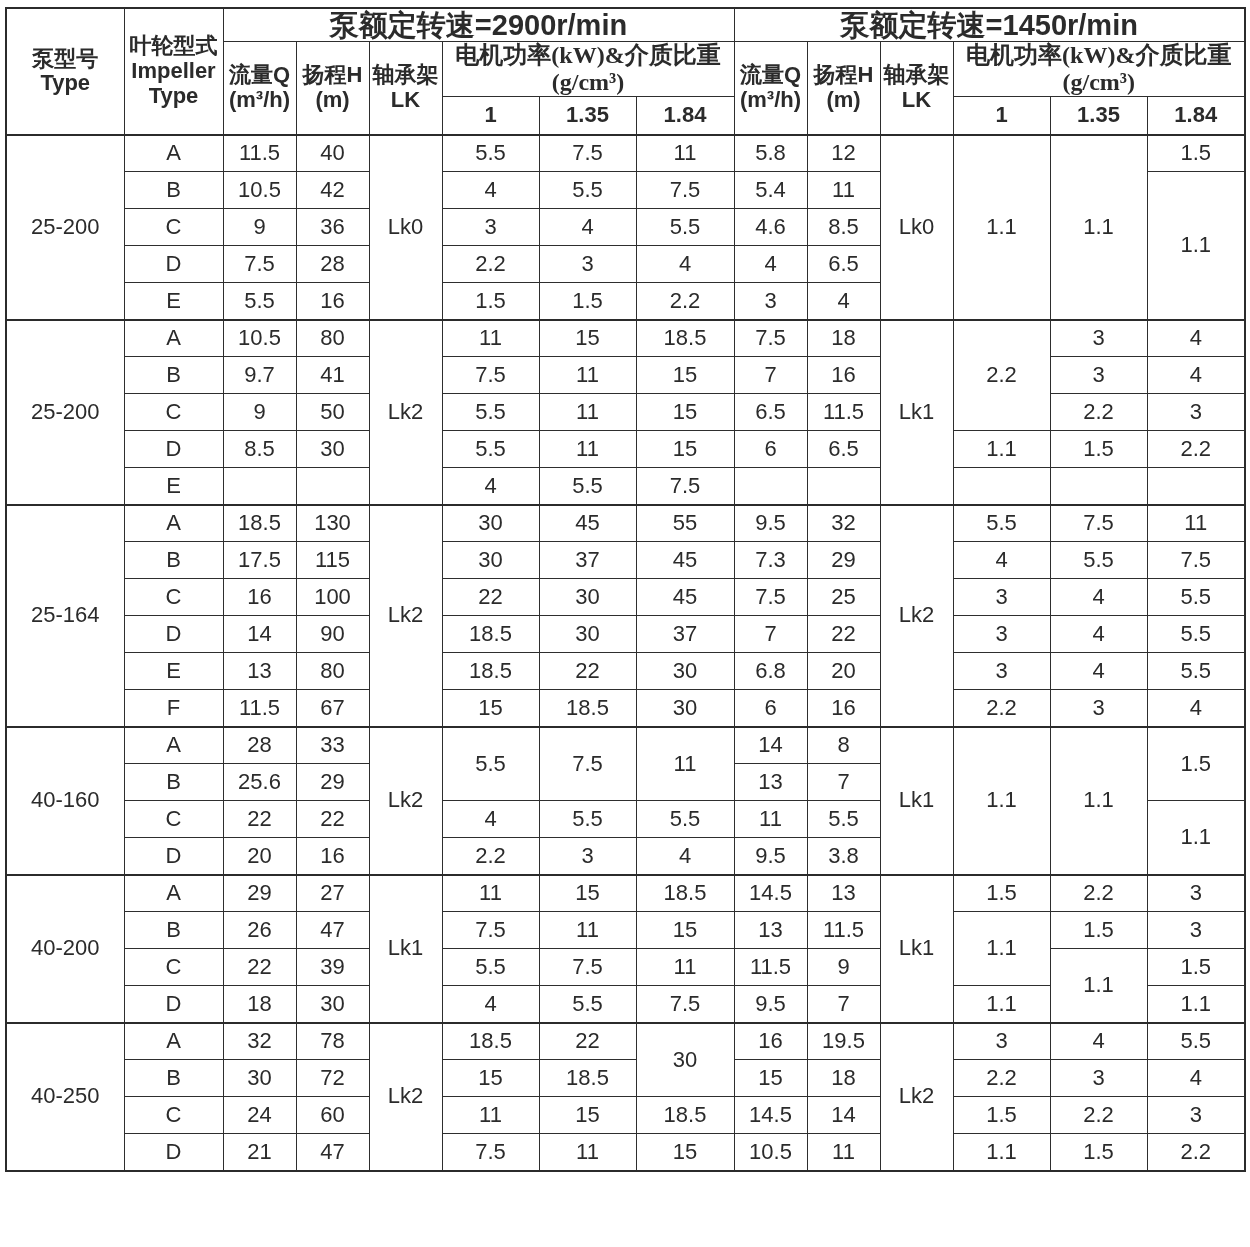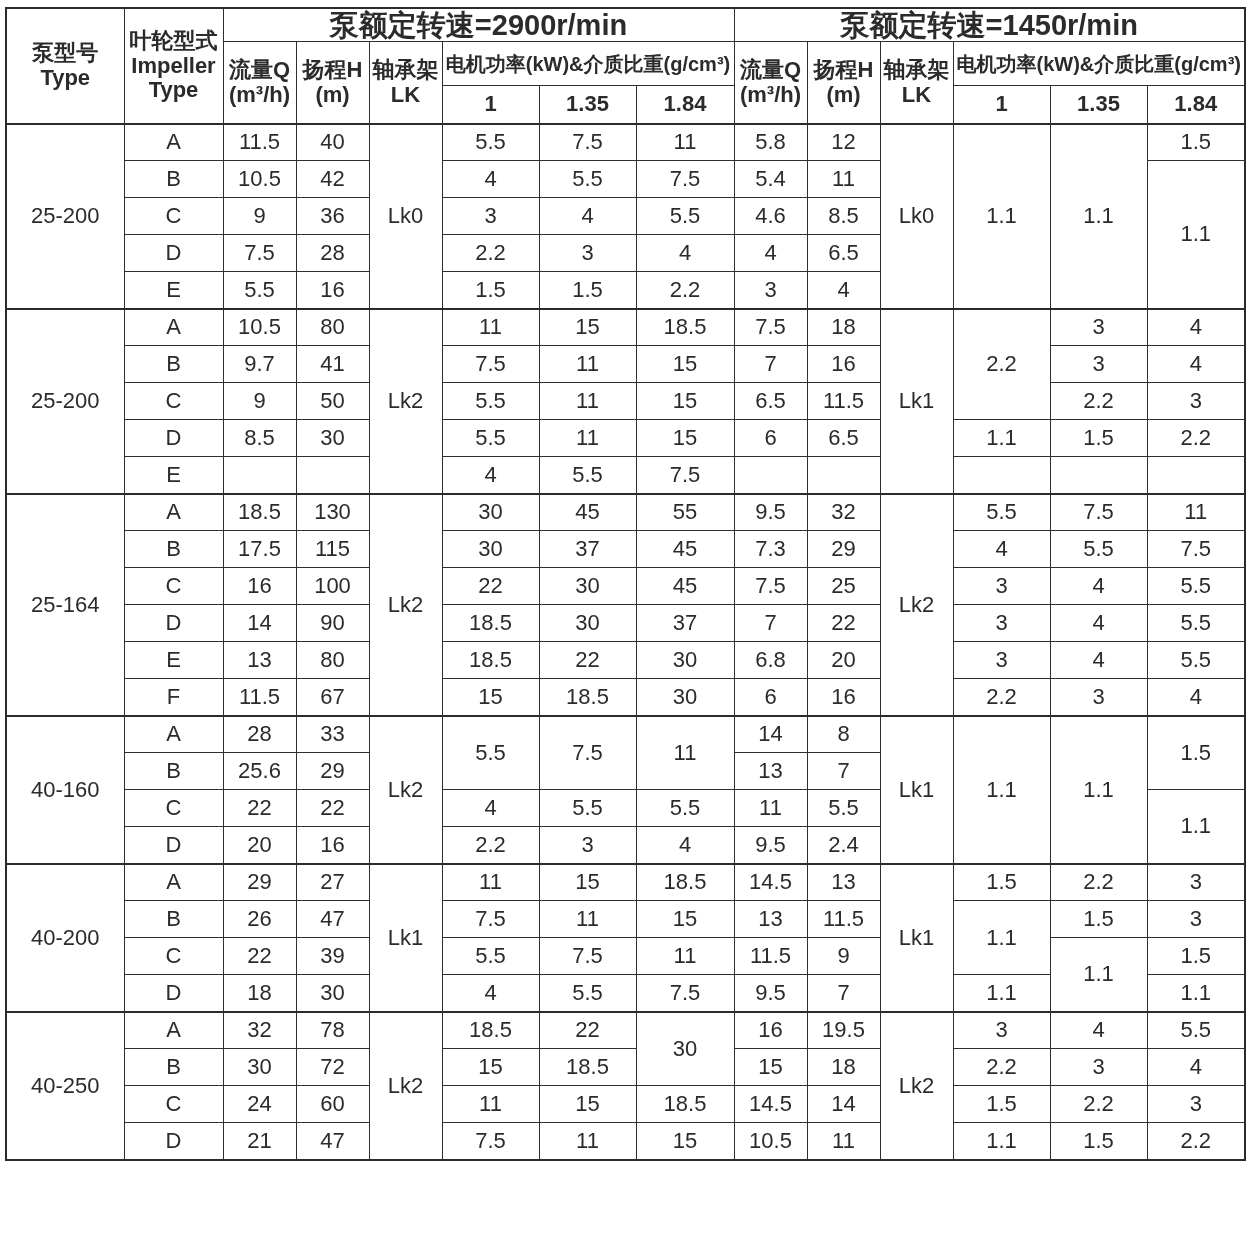--- a/index.html
+++ b/index.html
@@ -3,21 +3,21 @@
 <meta charset="utf-8">
 <style>
   html,body{margin:0;padding:0;background:#ffffff;}
   .page{position:relative;width:1250px;height:1247px;background:#fff;overflow:hidden;
         font-family:"Liberation Sans","DejaVu Sans",sans-serif;color:#2b2b2b;}
   table.spec{position:absolute;left:5px;top:7px;border-collapse:collapse;table-layout:fixed;
              border:2px solid #2b2b2b;}
   td{border:1px solid #2e2e2e;text-align:center;vertical-align:middle;
      font-size:22px;line-height:1.12;padding:0;white-space:pre-line;overflow:hidden;}
   thead td{font-weight:bold;}
-  td.psg{font-size:20px;}
+  td.psg{font-size:24px;font-family:Liberation Serif, serif;}
   td.spd{font-size:29px;}
   tr{height:37px;}
   tr.hr1{height:31px;}
   tr.hr2{height:44px;margin-left:28px;}
   tr.hr3{height:38px;}
   tr.bs td{border-top:2px solid #2b2b2b;}
 </style>
 </head>
 <body>
 
@@ -318,21 +318,21 @@
     <td rowspan="2">1.1</td>
   </tr>
   <tr>
     <td>D</td>
     <td>20</td>
     <td>16</td>
     <td>2.2</td>
     <td>3</td>
     <td>4</td>
     <td>9.5</td>
-    <td>2.4</td>
+    <td>3.8</td>
   </tr>
 
   <tr class="bs">
     <td rowspan="4">40-200</td>
     <td>A</td>
     <td>29</td>
     <td>27</td>
     <td rowspan="4">Lk1</td>
     <td>11</td>
     <td>15</td>

